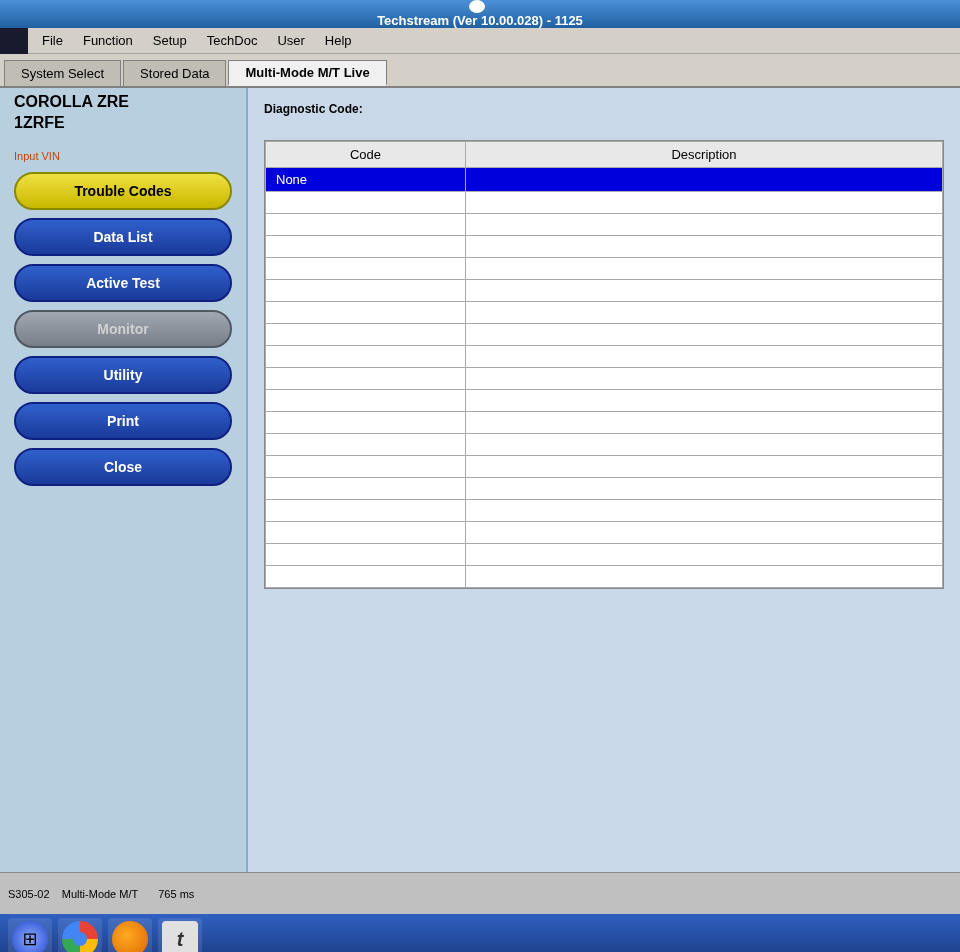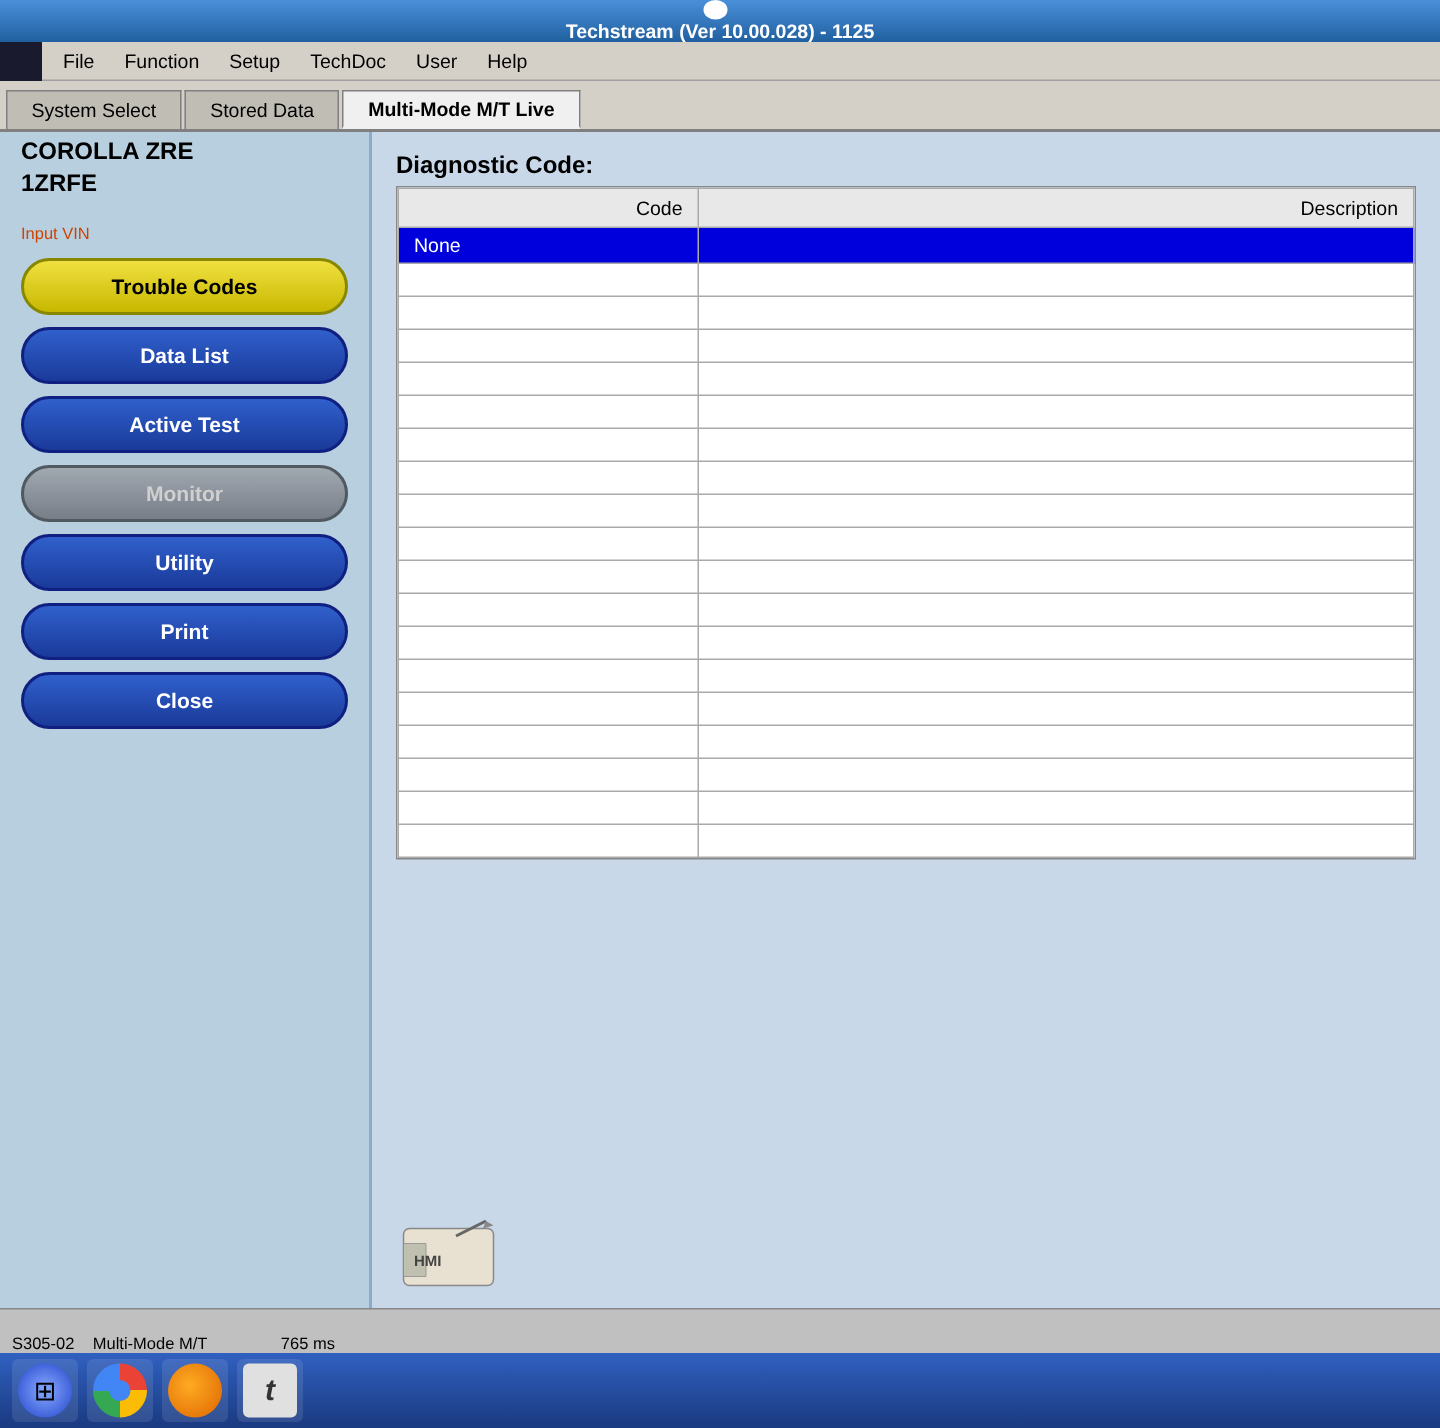--- a/index.html
+++ b/index.html
@@ -142,38 +142,38 @@
 
     
     #right-content {
       flex: 1;
       padding: 14px 16px;
       background: #c8d8e8;
       display: flex;
       flex-direction: column;
     }
     #diag-title {
-      font-size: 16px;
+      font-size: 12px;
       font-weight: bold;
       color: #000;
-      margin-bottom: 4px;
+      margin-bottom: 24px;
     }
 
     
     #diag-table {
       width: 100%;
       border-collapse: collapse;
       background: white;
       flex: 1;
     }
     #diag-table th {
       background: #e8e8e8;
       border: 1px solid #aaa;
       padding: 5px 10px;
-      text-align: right;
+      text-align: center;
       font-size: 13px;
       font-weight: normal;
     }
     #diag-table td {
       border: 1px solid #aaa;
       padding: 4px 10px;
       height: 22px;
       font-size: 13px;
     }
     .row-selected {
@@ -188,27 +188,26 @@
     #bottom-logo {
       padding: 8px 16px;
       display: flex;
       align-items: center;
       background: #c8d8e8;
     }
 
     
     #status-bar {
       background: #c0c0c0;
-      height: 30px;
-      display: flex;
-      align-items: flex-end;
+      height: 42px;
+      display: flex;
+      align-items: center;
       padding: 0 8px;
       font-size: 11px;
       border-top: 1px solid #888;
-      gap: 29px;
     }
     #status-code {
       margin-right: 16px;
     }
     #status-time {
       margin-left: 4px;
     }
 
     
     #taskbar {
@@ -410,31 +409,20 @@
               </tr>
               <tr class="row-empty">
                 <td></td>
                 <td></td>
               </tr>
             </tbody>
         </table>
       </div>
     </div>
 
-    <div id="bottom-logo">
-      <svg width="70" height="55">
-
-        <rect x="5" y="10" width="60" height="38" rx="4" fill="#e8e0d0" stroke="#888" stroke-width="1"></rect>
-        <polygon points="20,42 5,42 5,20 20,20" fill="#c0c0b0" stroke="#888" stroke-width="0.5"></polygon>
-        <text x="12" y="35" font-size="10" font-weight="bold" fill="#444" font-family="Arial">HMI</text>
-
-        <line x1="40" y1="15" x2="60" y2="5" stroke="#666" stroke-width="2"></line>
-        <polygon points="60,5 65,8 58,10" fill="#888"></polygon>
-      </svg>
-    </div>
   </div>
 
 </div>
 
 <div id="status-bar">
   <span id="status-code">
     <span>S305-02</span>
     &nbsp;&nbsp;
     <span>Multi-Mode M/T</span>
   </span>

